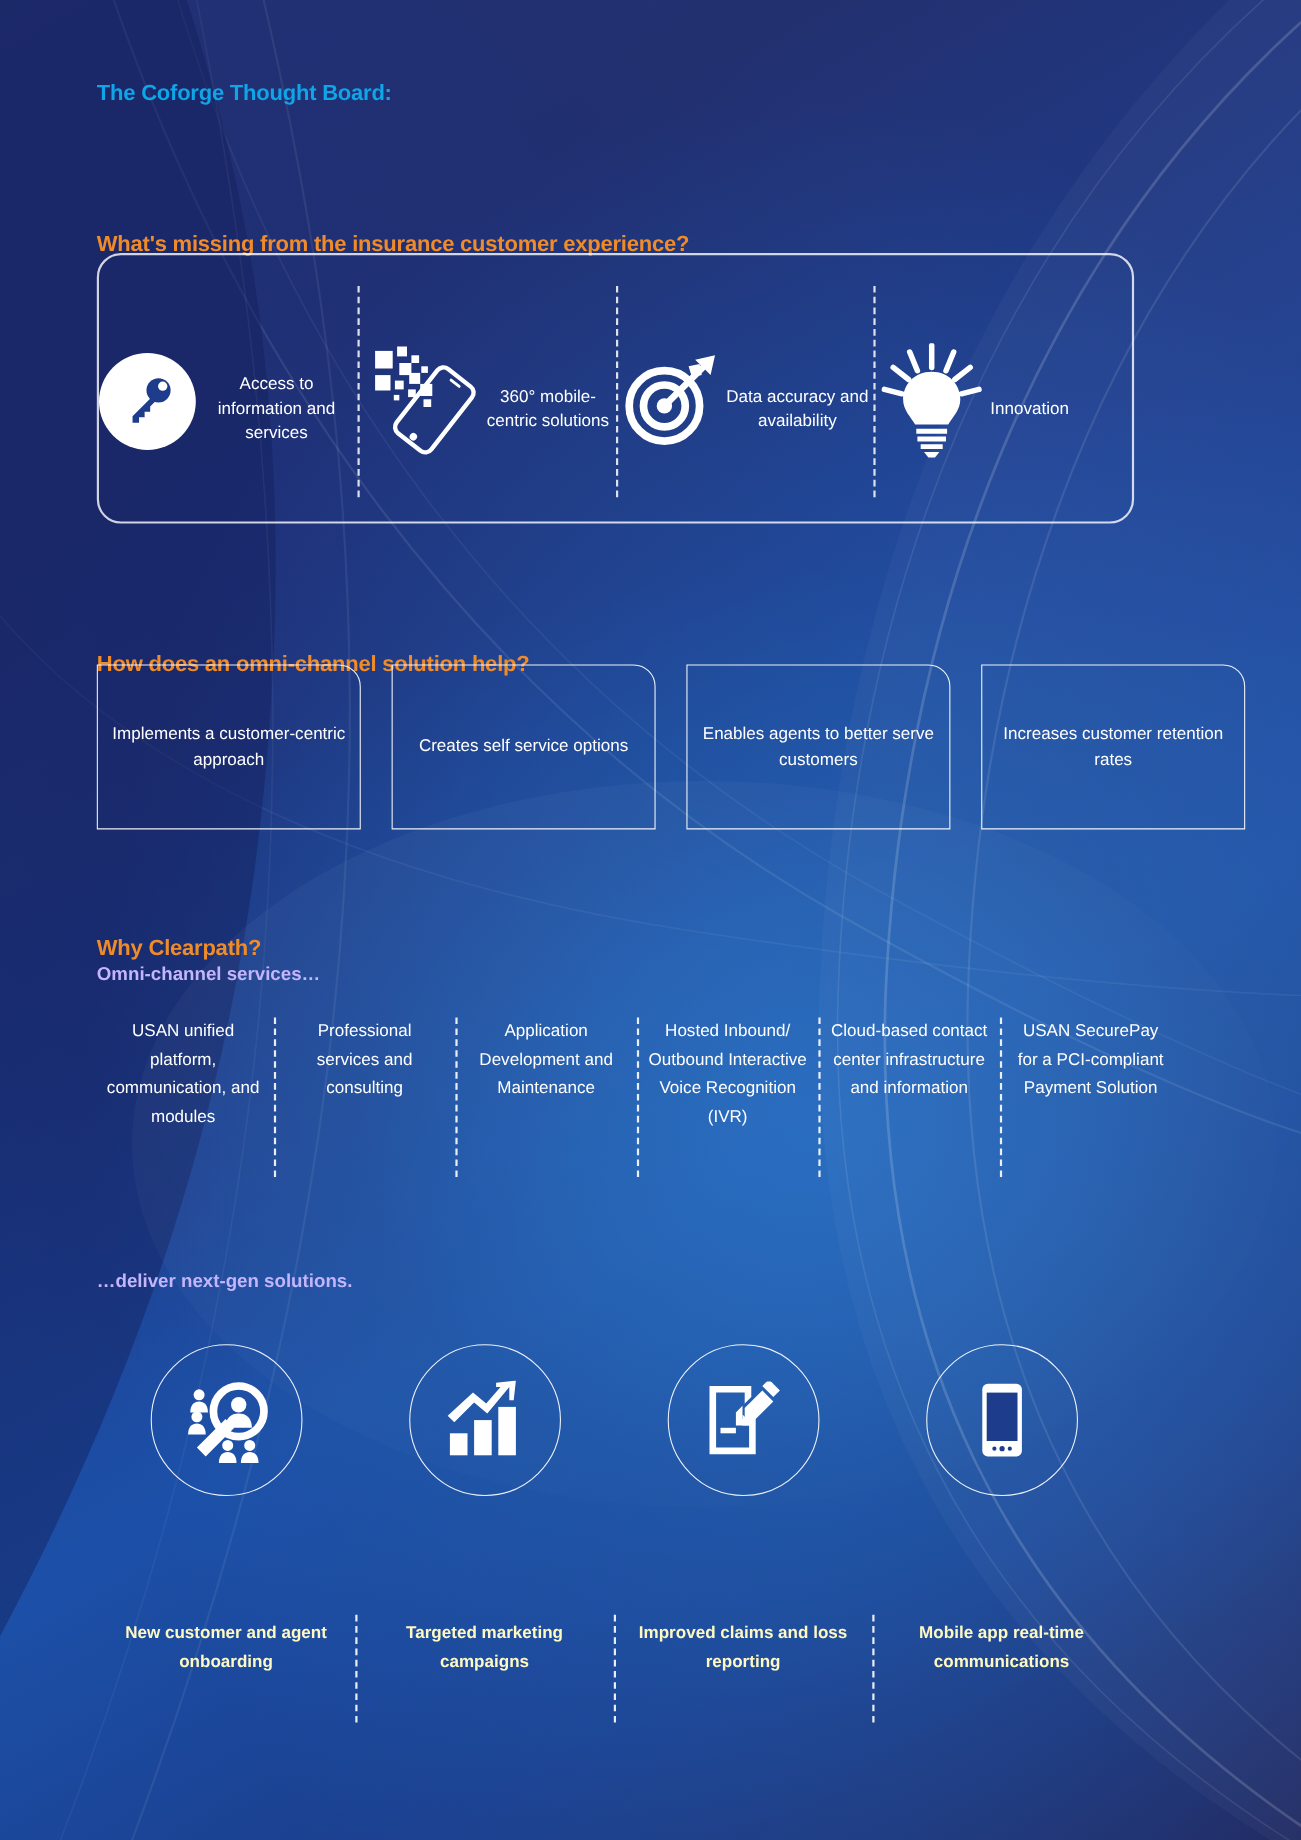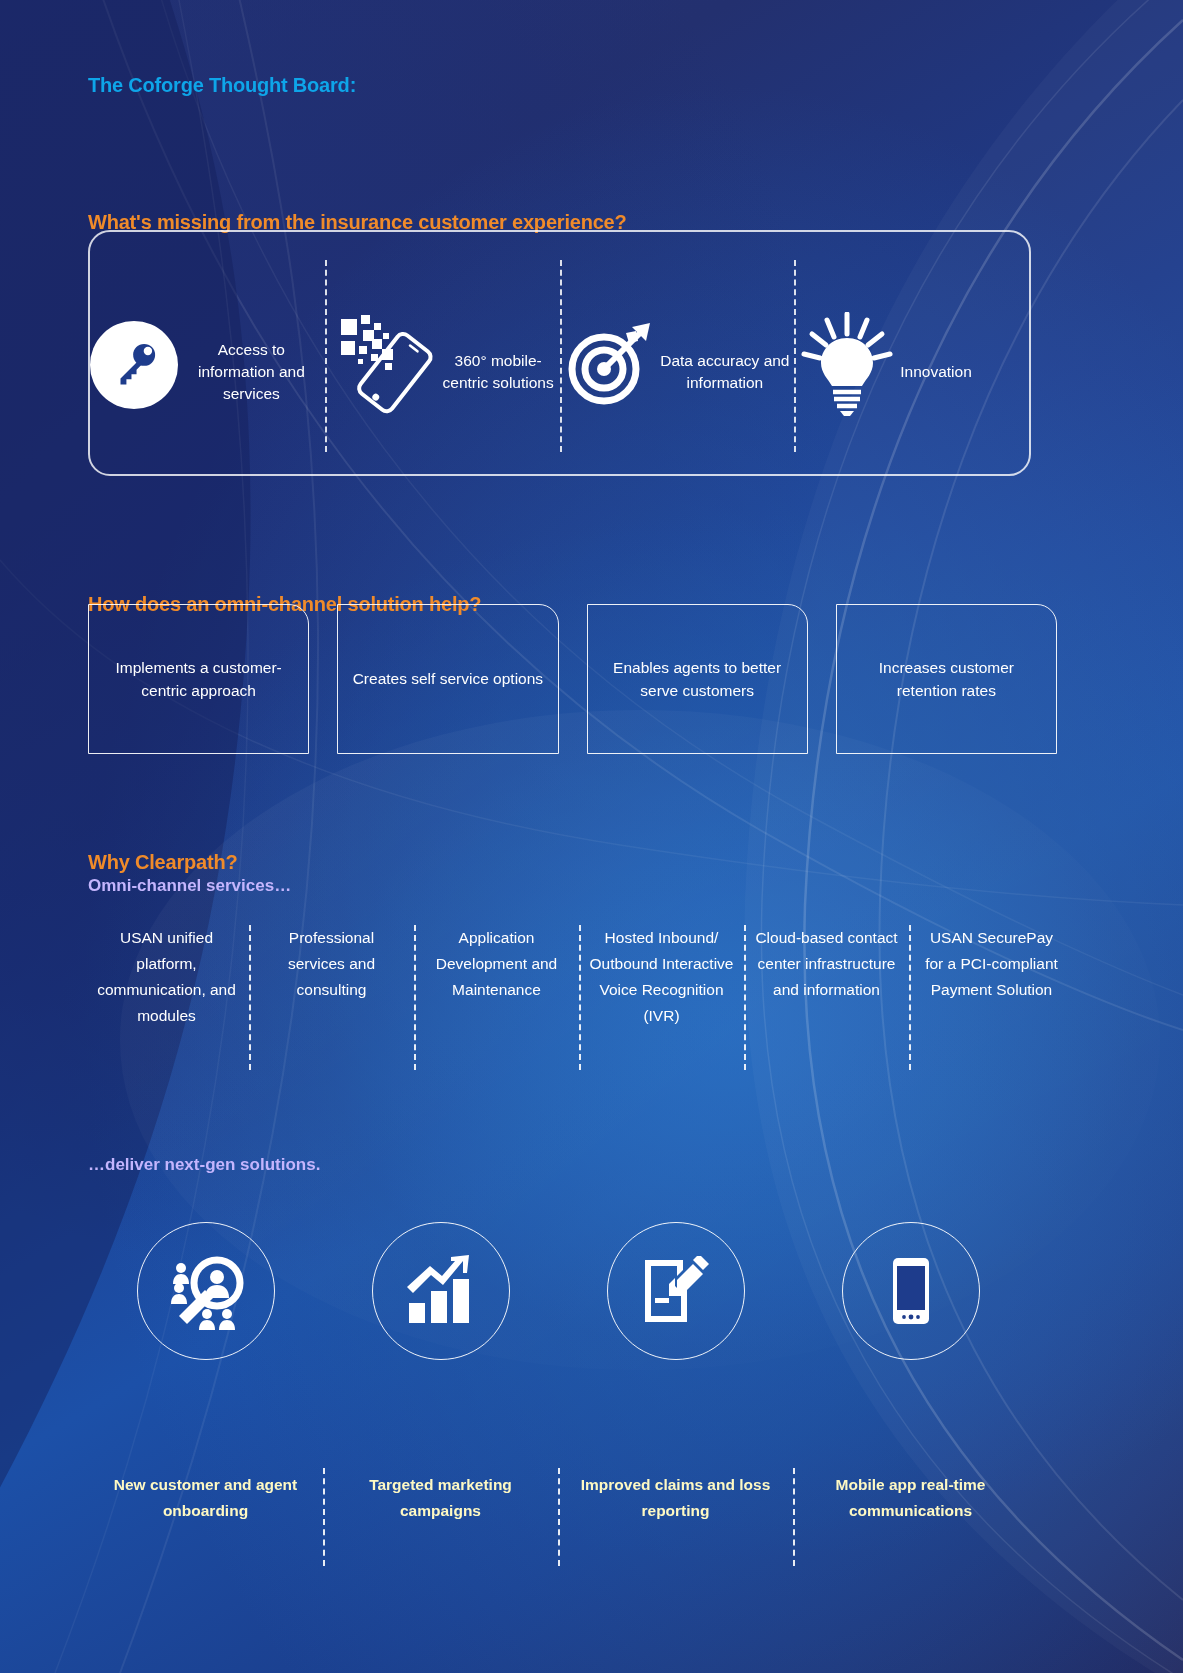--- a/index.html
+++ b/index.html
@@ -107,21 +107,21 @@
     line-height: 1.42;
     text-align: center;
     max-width: 200px;
   }
 
   
   .boxrow {
     position: absolute;
     left: 88px;
     top: 604px;
-    width: 969px;
+    width: 1044px;
     display: flex;
     gap: 28px;
   }
   .obox {
     flex: 1 1 0;
     height: 150px;
     border: 1.5px solid rgba(255,255,255,0.92);
     border-radius: 0 20px 0 0;
     display: flex;
     align-items: center;
@@ -315,21 +315,21 @@
             <circle cx="44" cy="52" r="19"></circle>
           </g>
           <circle cx="44" cy="52" r="7" fill="#ffffff"></circle>
           <g stroke="#ffffff" stroke-width="6" stroke-linecap="round">
             <line x1="44" y1="52" x2="78" y2="18"></line>
           </g>
           <path d="M72 10 L90 6 L86 24 L78 16 Z" fill="#ffffff"></path>
           <path d="M66 16 L76 14 L78 24 L69 26 Z" fill="#ffffff"></path>
         </svg>
       </div>
-      <div class="cap">Data accuracy and information</div>
+      <div class="cap">Data accuracy and availability</div>
     </div>
 
     <div class="panel-cell">
       <div class="icon-wrap">
         <svg width="106" height="106" viewBox="0 0 106 106">
           <g stroke="#ffffff" stroke-width="5" stroke-linecap="round">
             <line x1="53" y1="2" x2="53" y2="22"></line>
             <line x1="33" y1="8" x2="40" y2="25"></line>
             <line x1="73" y1="8" x2="66" y2="25"></line>
             <line x1="18" y1="22" x2="32" y2="33"></line>

